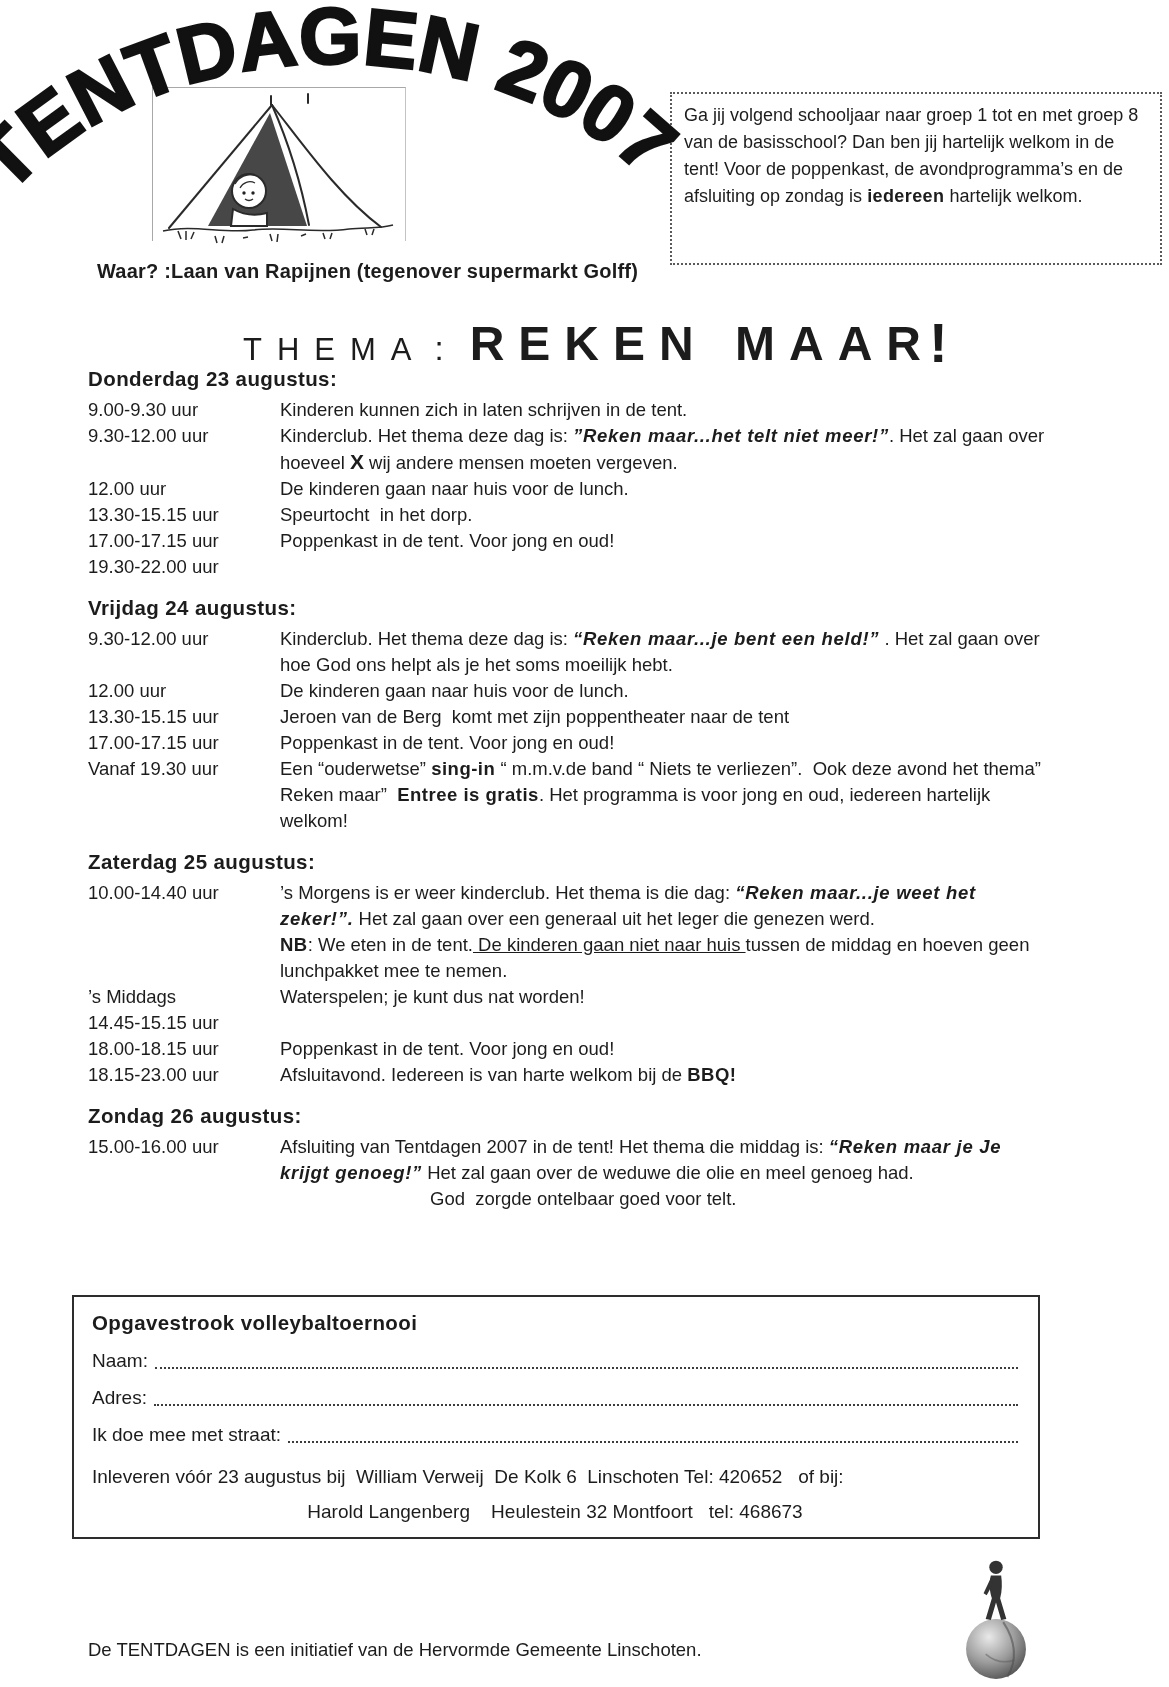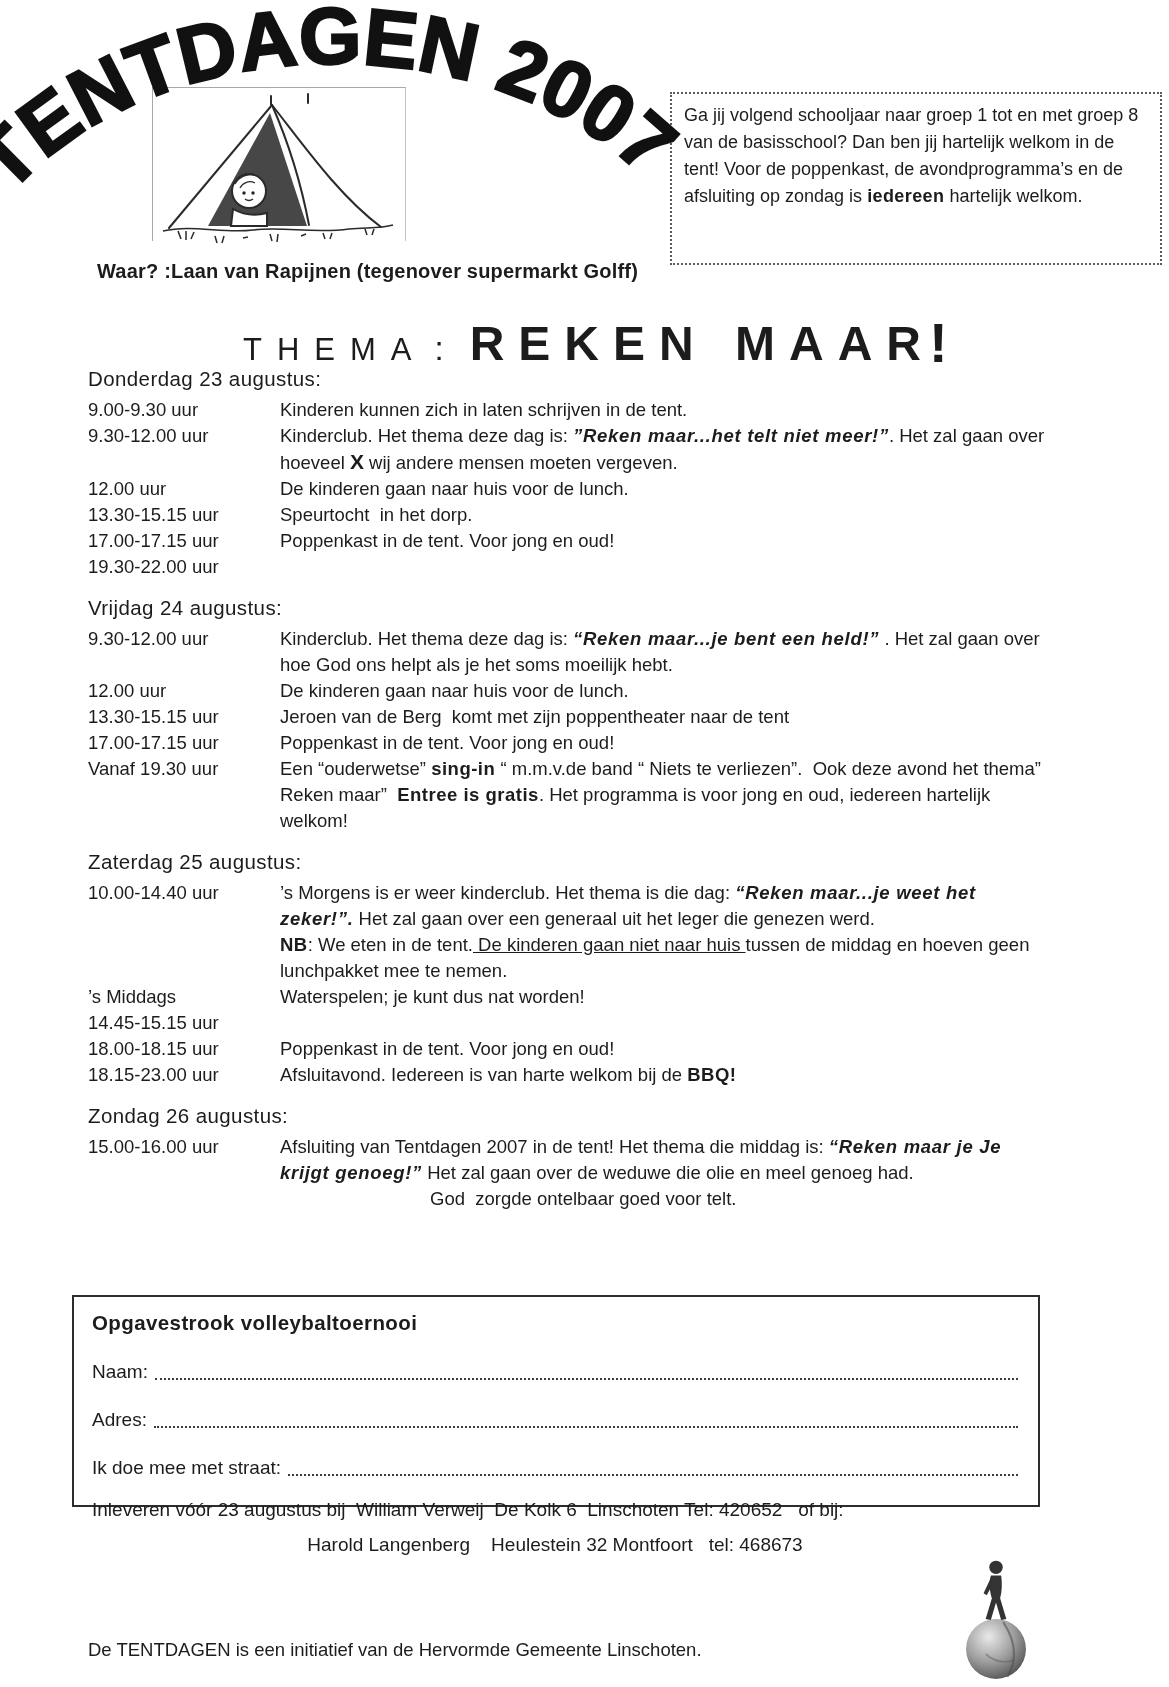--- a/index.html
+++ b/index.html
@@ -25,37 +25,37 @@
   }
   .info-box .b{font-weight:bold;letter-spacing:0.4px;}
   
   .thema-row{position:absolute;left:243px;top:308px;display:flex;align-items:baseline;white-space:nowrap;}
   .thema-label{font-size:31px;letter-spacing:15px;font-weight:400;}
   .thema-colon{font-size:33px;margin:0 26px 0 8px;}
   .thema-value{font-size:48px;font-weight:bold;letter-spacing:14px;}
   .thema-exclam{font-size:56px;font-weight:bold;margin-left:-6px;position:relative;top:2px;}
   
   .schedule{position:absolute;left:88px;top:366px;width:960px;font-size:18.5px;line-height:26px;}
-  .sec-heading{font-size:20.5px;font-weight:normal;letter-spacing:0.4px;margin:15px 0 5px 0;}
+  .sec-heading{font-size:20.5px;font-weight:bold;letter-spacing:0.4px;margin:15px 0 5px 0;}
   .schedule .section:first-child .sec-heading{margin-top:0;}
   .srow{display:flex;align-items:flex-start;}
   .stime{flex:none;width:192px;}
   .sdesc{flex:1;white-space:pre-wrap;}
   .seg-n{}
   .seg-b{font-weight:bold;letter-spacing:0.5px;}
   .seg-bi{font-weight:bold;font-style:italic;letter-spacing:0.7px;}
   .seg-u{text-decoration:underline;}
   .seg-bx{font-weight:bold;font-size:21px;}
   
   .form-box{
-    position:absolute;left:72px;top:1295px;width:968px;height:212px;box-sizing:border-box;
+    position:absolute;left:72px;top:1295px;width:968px;height:244px;box-sizing:border-box;
     border:2px solid #2d2d2d;padding:14px 20px 10px 18px;font-size:19px;
   }
   .form-title{font-size:20.5px;font-weight:bold;letter-spacing:0.4px;}
-  .form-field{display:flex;align-items:flex-start;margin-top:26px;}
+  .form-field{display:flex;align-items:flex-start;margin-top:15px;}
   .form-field .flabel{flex:none;white-space:pre;}
   .dotline{flex:1;height:17px;border-bottom:2px dotted #3c3c3c;margin-left:7px;}
   .form-note1{margin-top:20px;white-space:pre-wrap;}
   .form-note2{margin-top:13px;text-align:center;white-space:pre-wrap;}
   
   .footer-text{position:absolute;left:88px;top:1585px;font-size:18.5px;line-height:26px;white-space:pre-wrap;}
   .rabobank{position:absolute;left:918px;top:1556px;width:156px;text-align:center;}
 </style>
 </head>
 <body>

